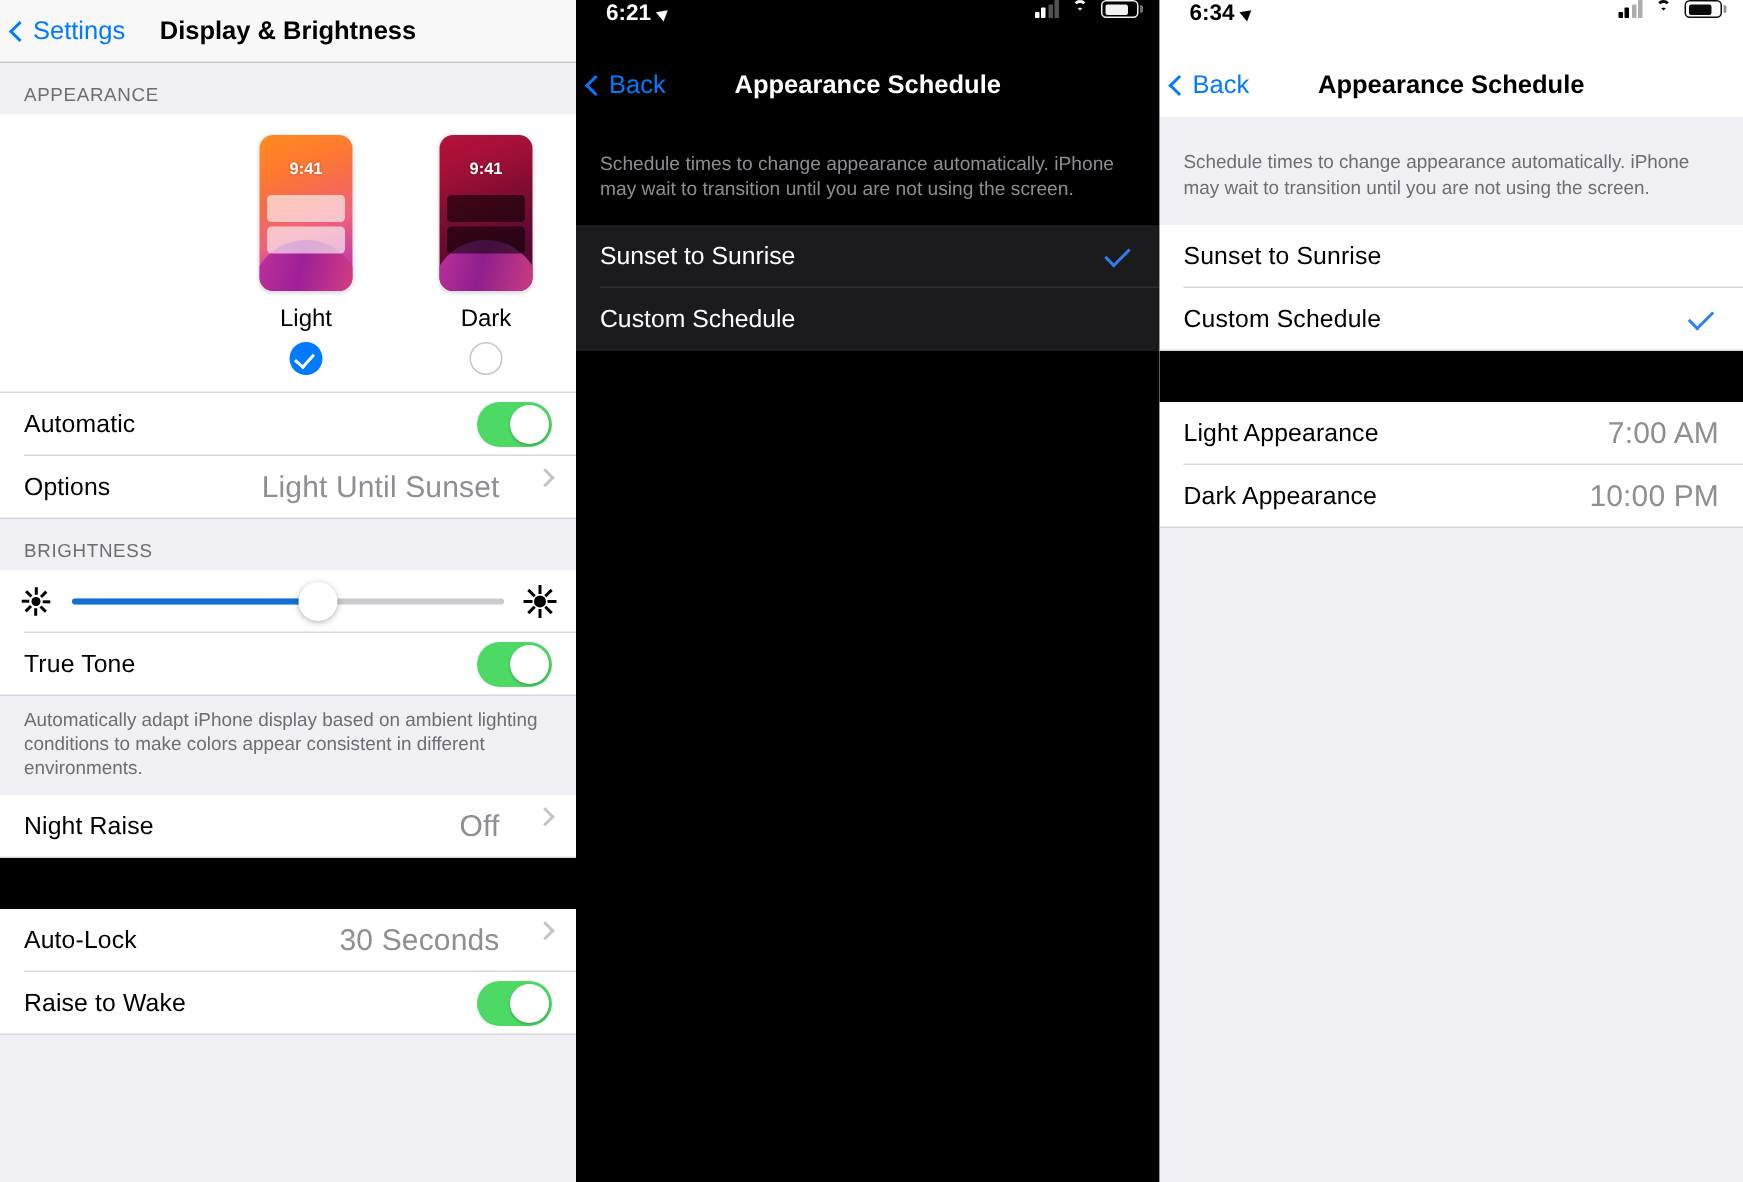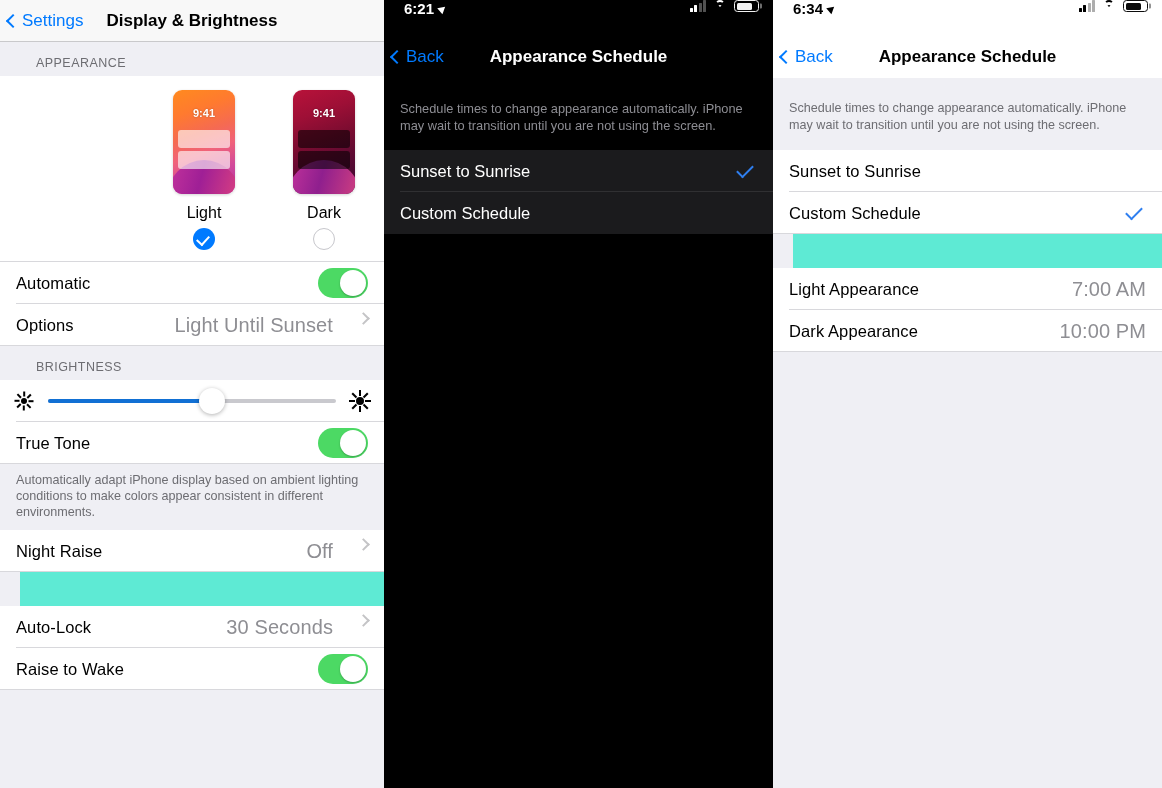--- a/index.html
+++ b/index.html
@@ -31,21 +31,21 @@
     position: absolute; left: 16px; right: 0; bottom: 0;
     height: 1px; background: #d8d8dc;
   }
   .sep-full { left: 0; }
   .chev {
     width: 9px; height: 9px;
     border-right: 2px solid #c4c4c6; border-top: 2px solid #c4c4c6;
     transform: rotate(45deg);
     display: inline-block; margin-left: 2px;
   }
-  .group-gap { height: 34px; background: #5eead4; margin-left: 20px; }
+  .group-gap { height: 34px; background: #000000; }
   .group-header {
     font-size: 12.5px; color: #6d6d72; letter-spacing: .45px;
     padding: 0 16px 6px 16px; background: #efeff4;
     display: flex; align-items: flex-end; height: 100%;
   }
   .footnote {
     background: #efeff4; color: #6d6d72; font-size: 12.6px;
     line-height: 16px; padding: 8px 16px 10px 16px;
   }
 

